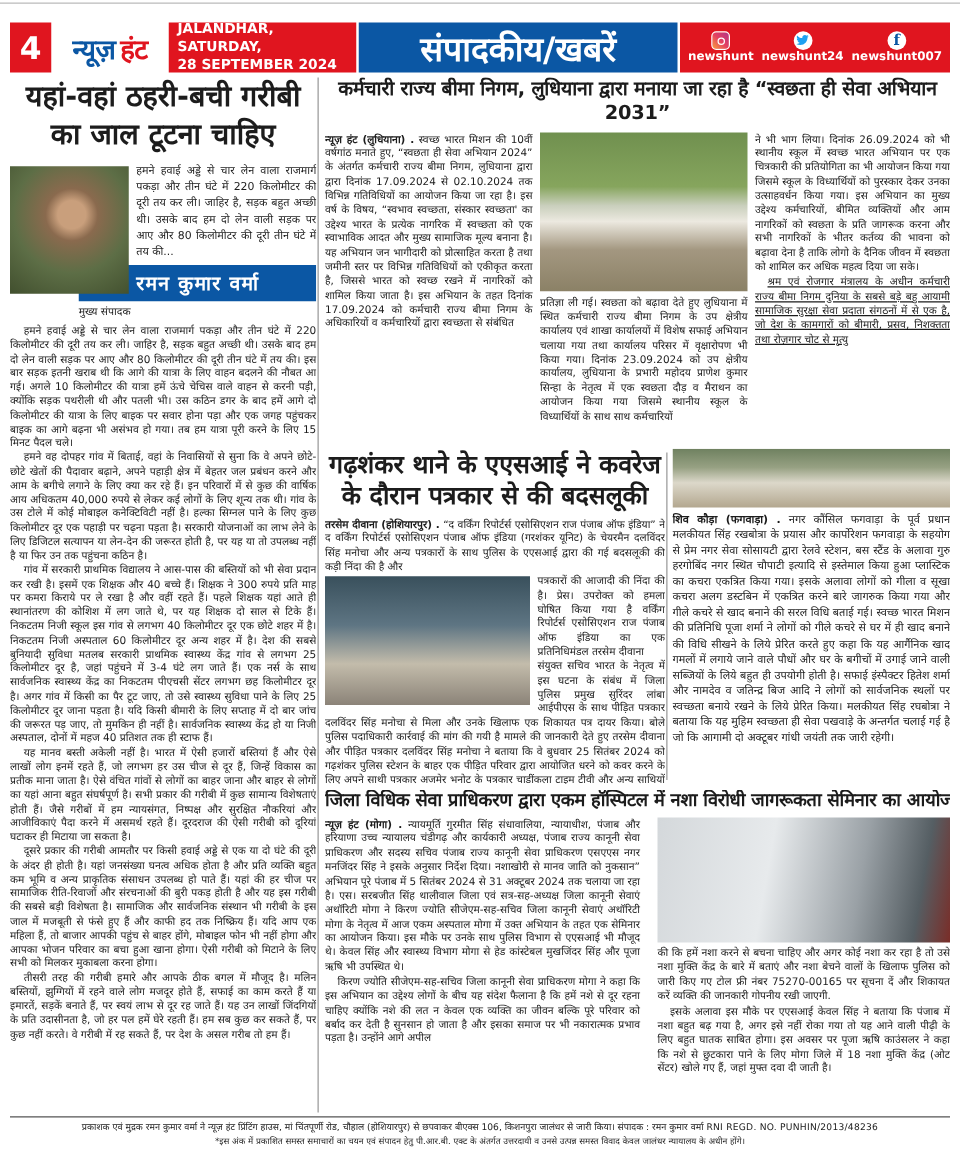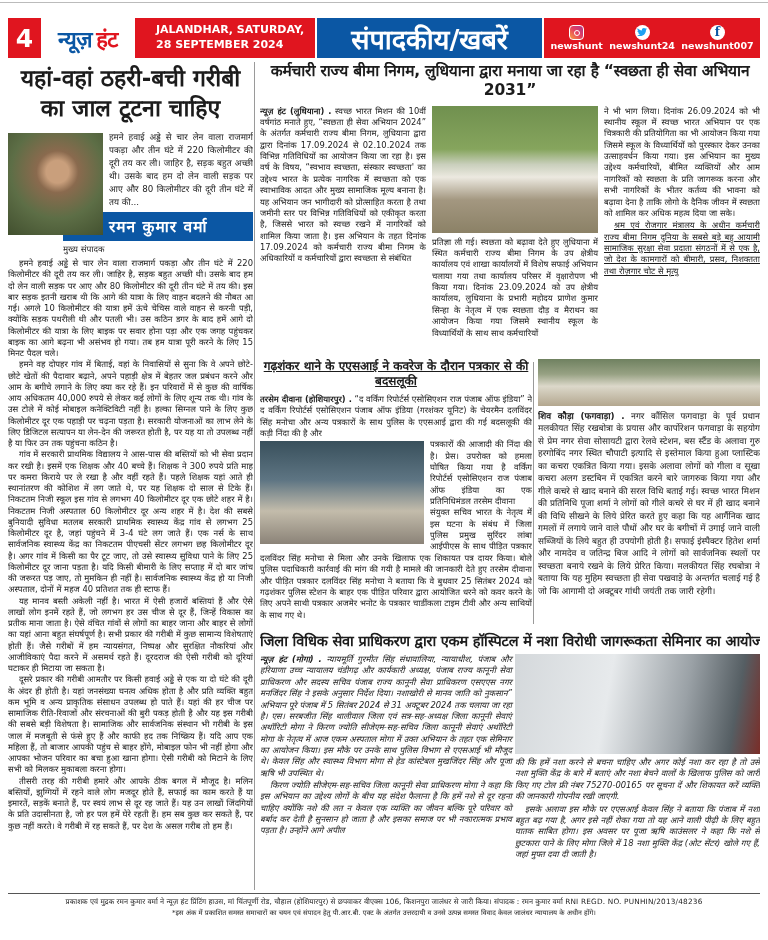--- a/index.html
+++ b/index.html
@@ -8,22 +8,22 @@
         font-family:"DejaVu Sans","Liberation Sans",sans-serif;color:var(--ink);}
   .topline{position:absolute;left:0;top:2px;width:768px;height:1px;background:#bbb;}
 
   
   .hdr{position:absolute;left:8px;top:18px;width:752px;height:40px;display:flex;}
   .pgnum{width:33px;background:var(--red);color:#fff;font-size:25px;font-weight:bold;
          display:flex;align-items:center;justify-content:center;}
   .logo{width:94px;display:flex;align-items:center;justify-content:center;
         font-weight:bold;font-size:22px;letter-spacing:-.5px;}
   .logo .p1{color:var(--blue);} .logo .p2{color:var(--red);margin-left:4px;}
-  .datebox{width:180px;background:var(--red);color:#fff;font-weight:bold;font-size:11px;
-           line-height:1.35;display:flex;flex-direction:column;justify-content:center;padding-left:21px;box-sizing:border-box;}
+  .datebox{width:150px;background:var(--red);color:#fff;font-weight:bold;font-size:11px;
+           line-height:1.35;display:flex;flex-direction:column;justify-content:center;padding-left:7px;box-sizing:border-box;}
   .section{flex:1;background:var(--blue);color:#fff;display:flex;align-items:center;justify-content:center;
            font-size:27px;font-weight:bold;margin:0 2px;}
   .social{width:216px;background:var(--red);display:flex;align-items:center;justify-content:space-evenly;}
   .soc{display:flex;flex-direction:column;align-items:center;color:#fff;font-size:9.5px;font-weight:bold;line-height:1.1;gap:1px;}
   .ic{width:15px;height:15px;border-radius:50%;display:flex;align-items:center;justify-content:center;}
   .ic.insta{border-radius:4px;background:linear-gradient(45deg,#f9a03f,#e4405f,#b13589);border:1.5px solid #fff;box-sizing:border-box;position:relative;}
   .ic.insta::after{content:"";position:absolute;left:4px;top:4px;width:4px;height:4px;border:1.2px solid #fff;border-radius:50%;}
   .ic.twit{background:#fff;} .ic.twit svg{width:10px;height:10px;fill:#1da1f2;}
   .ic.fb{background:#fff;color:var(--blue);font-weight:bold;font-size:12px;font-family:"DejaVu Serif","Liberation Serif",serif;}
 
@@ -49,33 +49,33 @@
   .body-txt{font-size:8.35px;line-height:1.36;text-align:justify;margin:0;}
   .byline{font-weight:bold;}
 
   .esic{position:absolute;left:0;top:0;width:500px;height:292px;overflow:hidden;}
   .esic .art-headline{font-size:15.5px;letter-spacing:-.2px;}
   .esic-grid{display:grid;grid-template-columns:166px 166px 156px;column-gap:6px;}
   .esic-photo{width:100%;height:127px;margin-bottom:4px;
       background:linear-gradient(180deg,#70904f 0%,#86a55d 34%,#c9cfbc 46%,#ece9e0 56%,#a39780 74%,#8b8166 100%);}
 
   .garh{position:absolute;left:0;top:297px;width:272px;height:268px;overflow:hidden;}
-  .garh .art-headline{font-size:12px;text-decoration:underline;}
+  .garh .art-headline{font-size:20px;}
   .garh-photo{float:left;width:164px;height:103px;margin:2px 6px 2px 0;
       background:linear-gradient(180deg,#39505c 0%,#5e7583 38%,#c3bcab 68%,#8b8378 100%);}
 
   .waste{position:absolute;left:278px;top:297px;width:222px;height:268px;overflow:hidden;}
   .waste .art-headline{font-size:16px;}
   .waste-photo{width:100%;height:47px;margin-bottom:4px;
       background:linear-gradient(180deg,#6f8160 0%,#97a183 32%,#dcd8ca 58%,#b3a78f 100%);}
   .waste .body-txt{font-size:8.8px;line-height:1.42;}
 
   .moga{position:absolute;left:0;top:570px;width:500px;height:258px;overflow:hidden;}
   .moga .art-headline{font-size:14.5px;white-space:nowrap;letter-spacing:-.2px;margin-bottom:4px;}
-  .moga-row{display:flex;gap:3px;font-style:italic;}
+  .moga-row{display:flex;gap:14px;}
   .moga-left{width:252px;}
   .moga-right{flex:1;}
   .moga-photo{width:100%;height:100px;margin-bottom:3px;
       background:linear-gradient(100deg,#d4d8db 0%,#e7eaec 38%,#9aa1a6 68%,#555e63 88%,#7a2d28 100%);}
   .moga p{margin:0 0 1px;}
 
   
   .foot{position:absolute;left:8px;width:752px;bottom:22px;border-top:1.5px solid #555;
         text-align:center;padding-top:3px;}
   .foot .l1{font-size:7.3px;line-height:1.5;}

